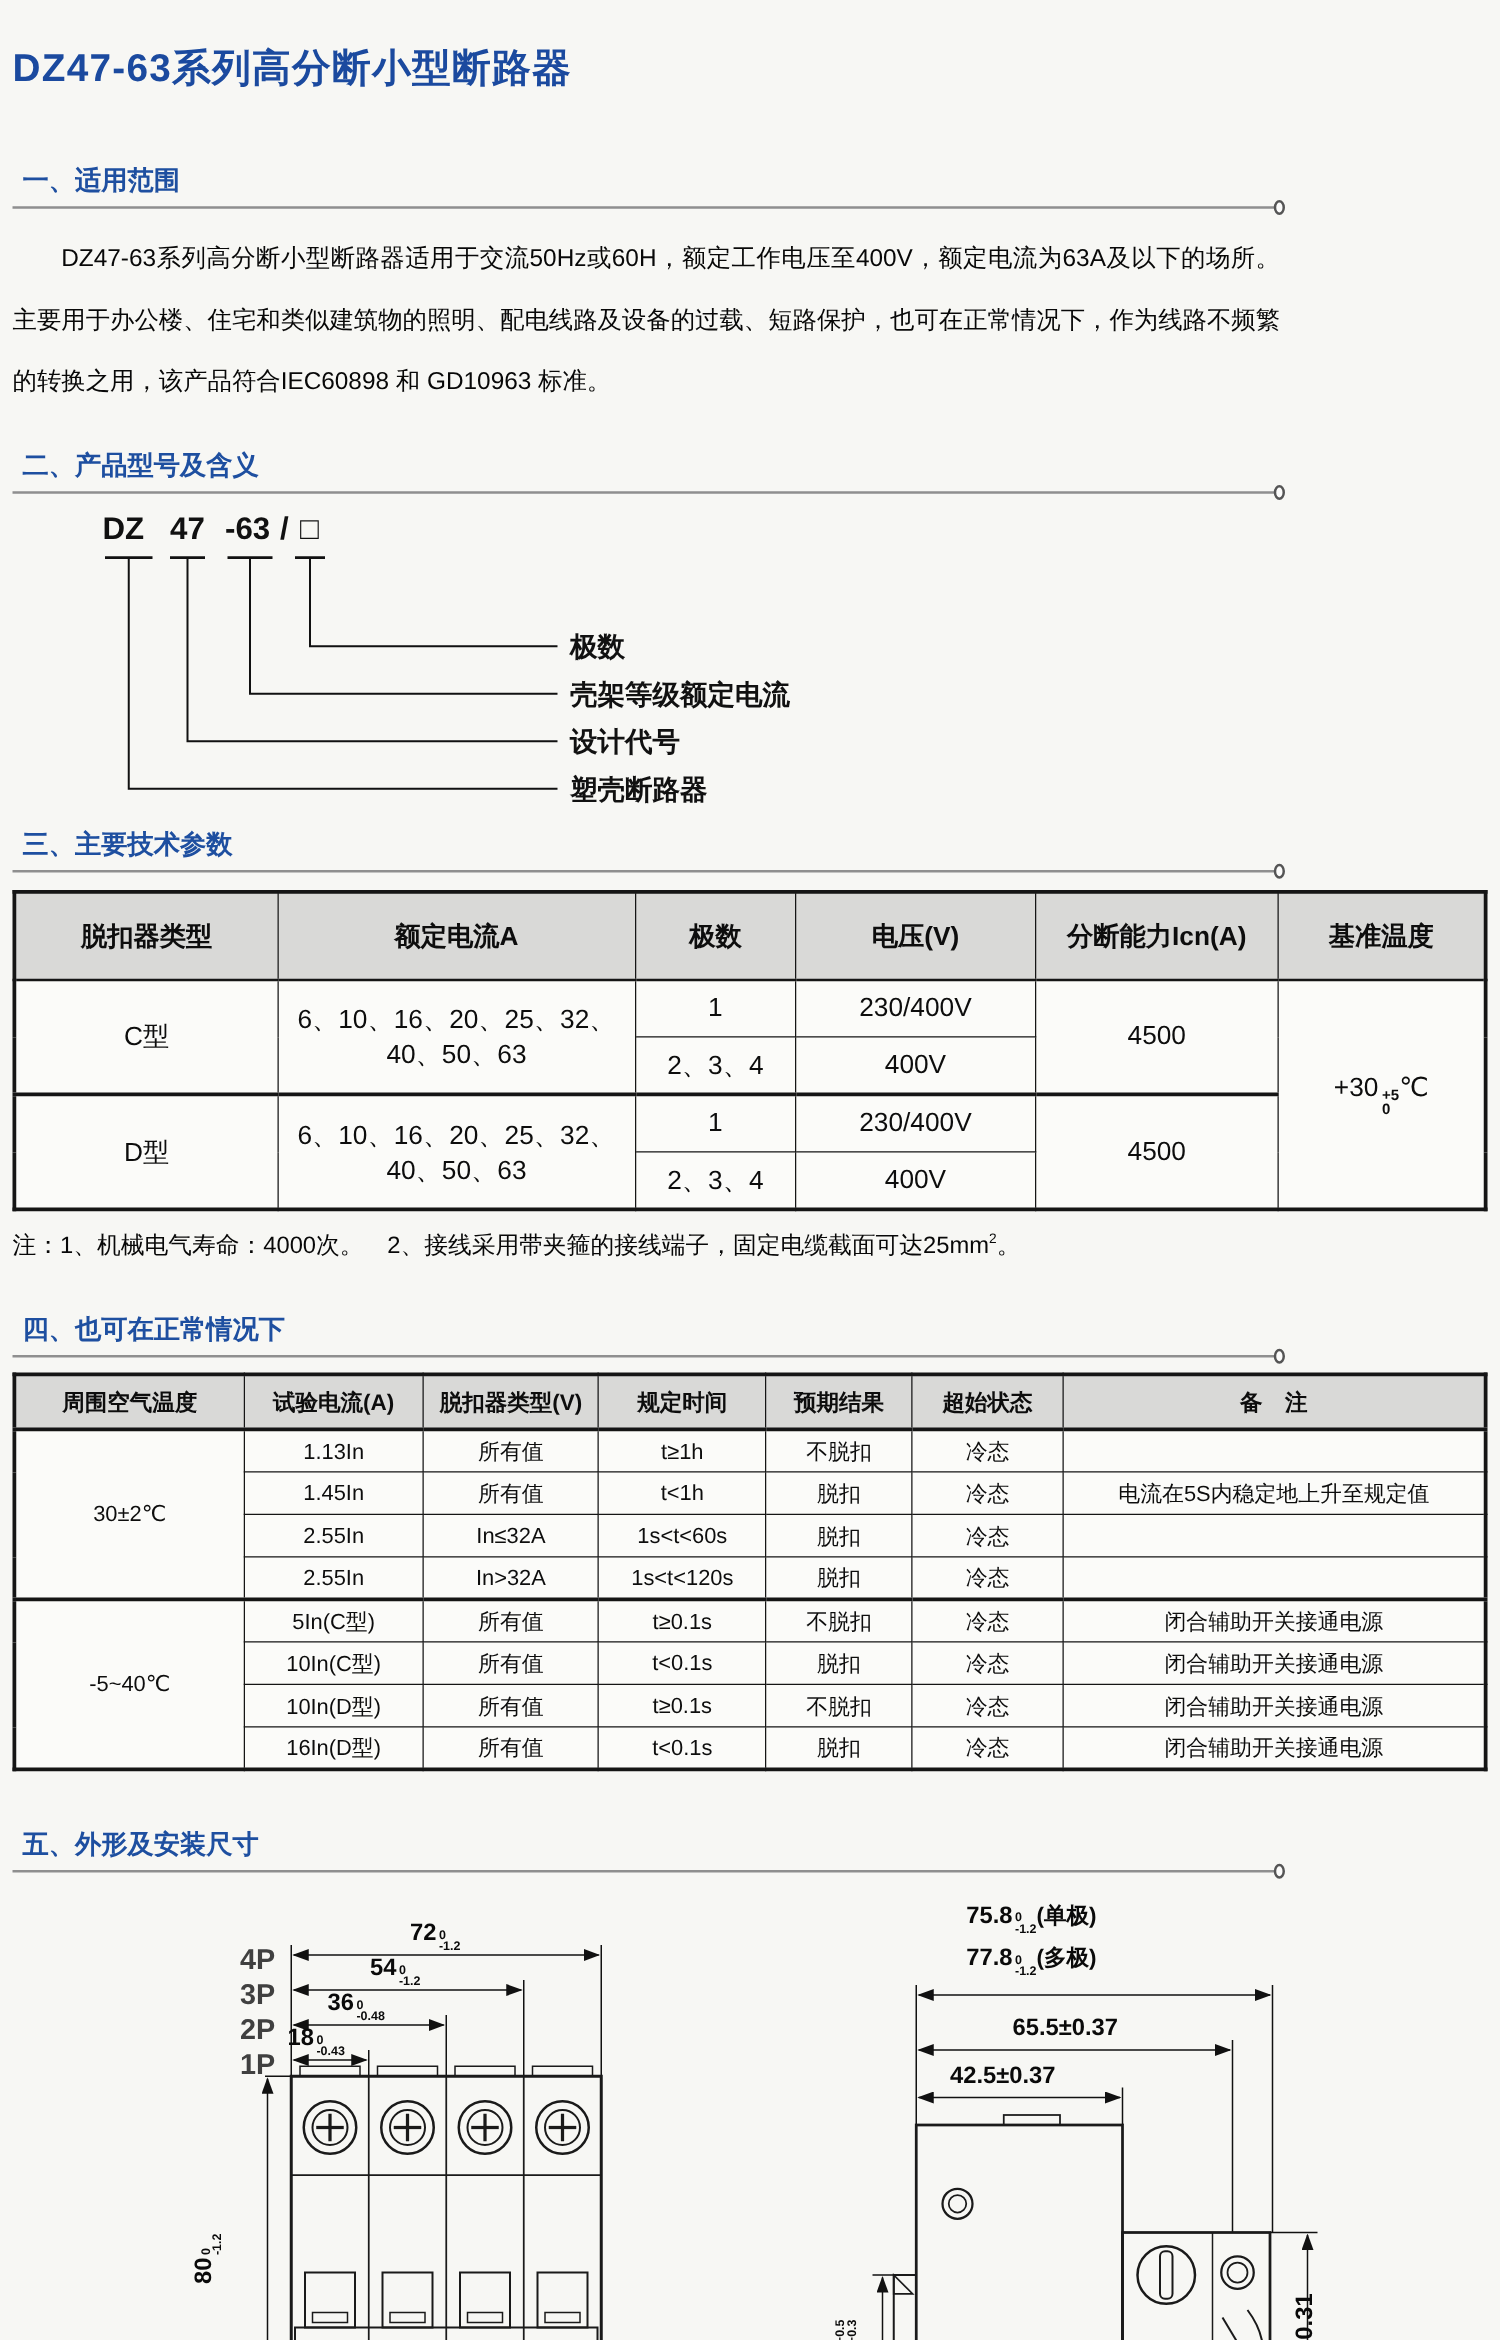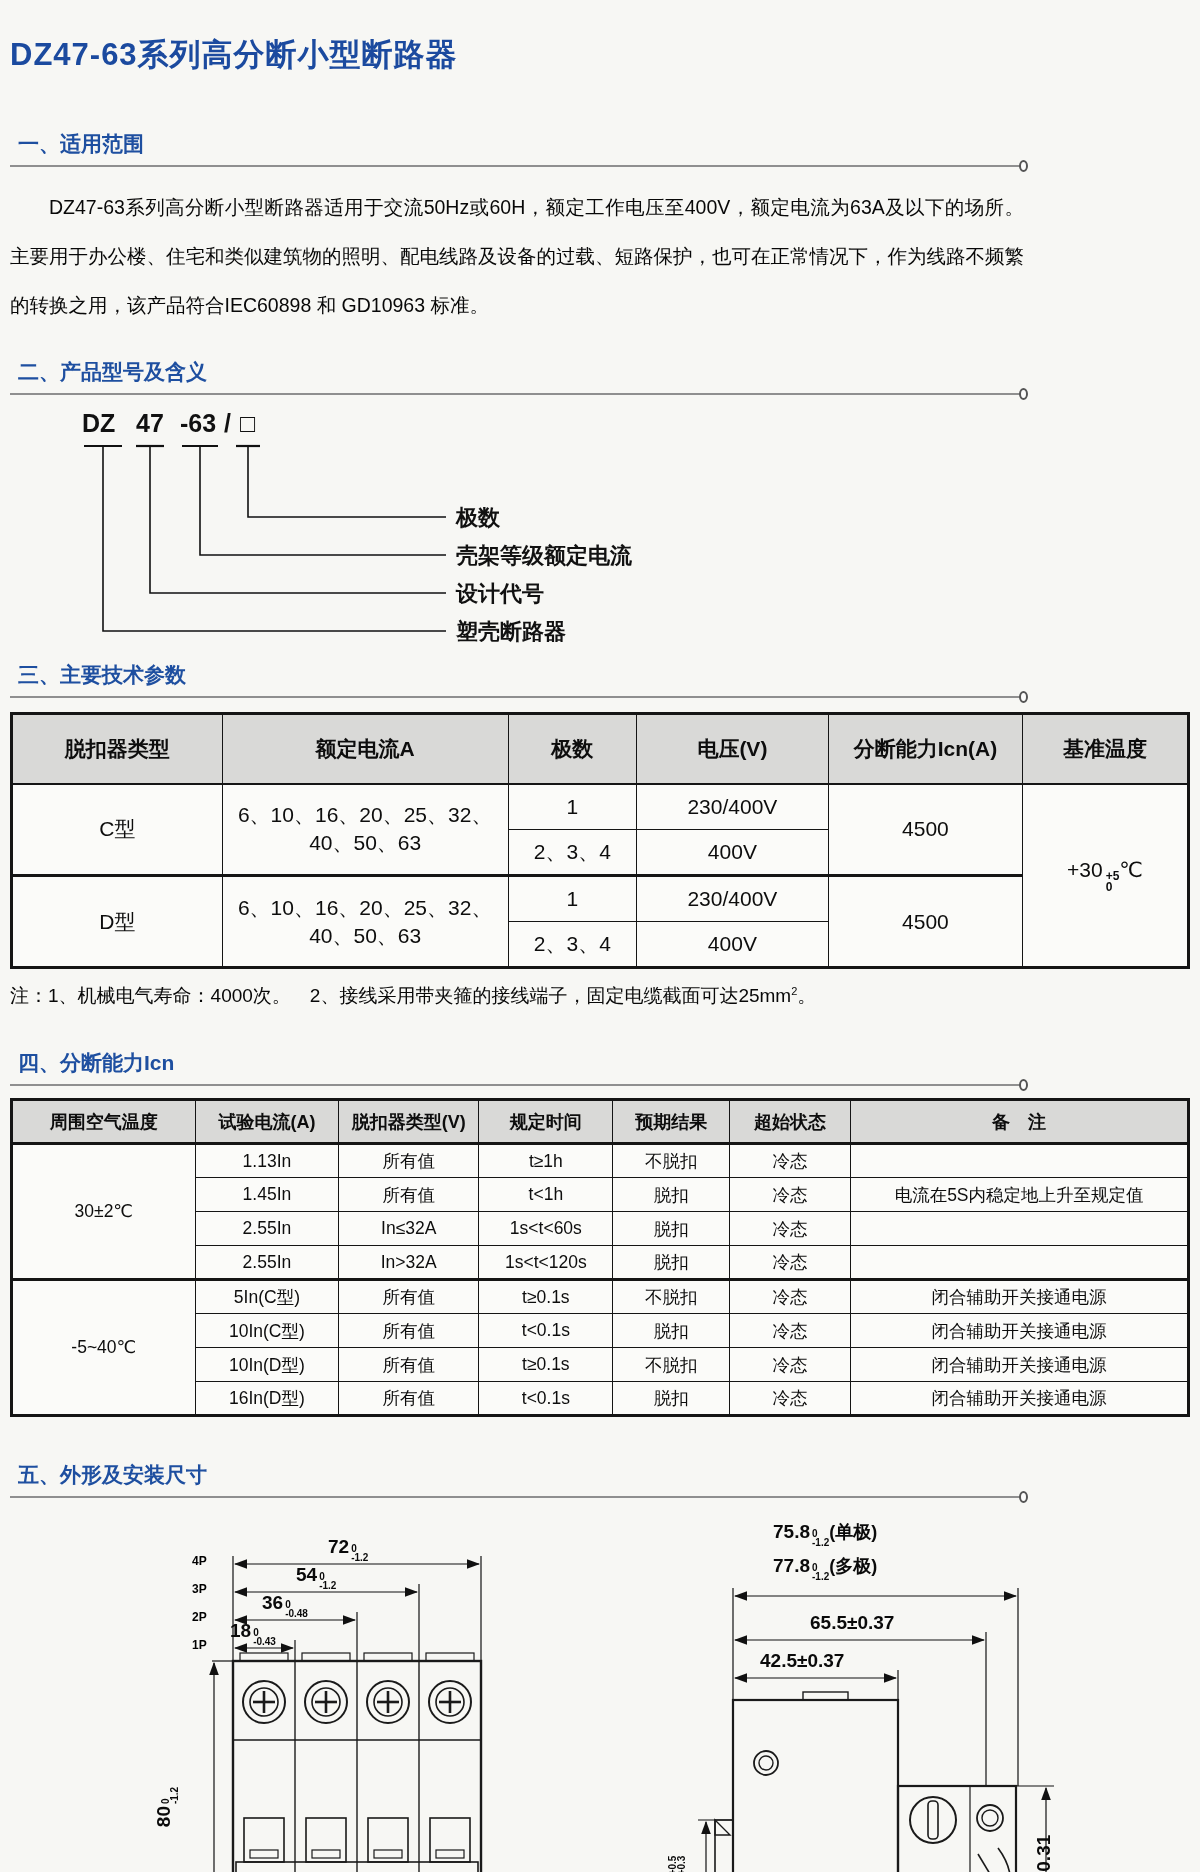--- a/index.html
+++ b/index.html
@@ -59,21 +59,21 @@
   
   .drawings-row { position: relative; height: 478px; margin-top: 20px; }
   .drawing { position: absolute; }
   .drawing svg { position: absolute; left: 0; top: 0; }
   #front-view { left: 128px; top: 8px; width: 440px; height: 466px; }
   #side-view  { left: 598px; top: 0;  width: 510px; height: 474px; }
 
   .dim { position: absolute; font-weight: bold; font-size: 19px; white-space: nowrap; color:#0a0a0a; }
   .dim .tol { vertical-align: 1px; margin-left: 2px; }
   .dim .tol i { font-size: 10px; line-height: 9px; }
-  .pole-lab { position: absolute; font-size: 12px; font-weight: bold; color:#000000; }
+  .pole-lab { position: absolute; font-size: 23px; font-weight: bold; color:#404040; }
   .rot { transform: rotate(-90deg); }
   .dim-small { font-size: 18px; }
 </style>
 </head>
 <body>
 
 <div class="page">
 
   <div class="title">DZ47-63系列高分断小型断路器</div>
 
@@ -171,21 +171,21 @@
         <td>2、3、4</td>
         <td>400V</td>
       </tr>
     </tbody>
       </table>
 
     <p class="note"><span>注：1、机械电气寿命：4000次。　2、接线采用带夹箍的接线端子，固定电缆截面可达25mm</span><sup class="s2">2</sup><span>。</span></p>
   </div>
 
   <div style="margin-top:40px">
-    <div class="sec-h">四、分断能力Icn</div>
+    <div class="sec-h">四、也可在正常情况下</div>
     <div class="rule">
         <span class="pin"></span>
       </div>
 
     <table class="t4">
       <colgroup>
         <col style="width:15.6%">
           <col style="width:12.2%">
           <col style="width:11.9%">
           <col style="width:11.4%">

